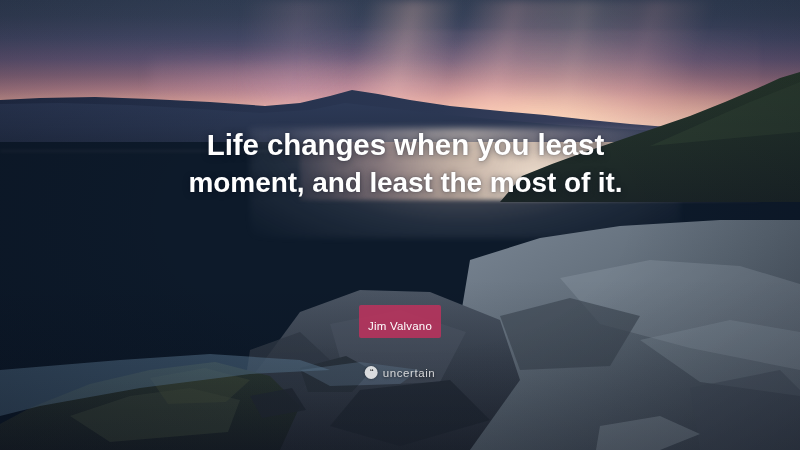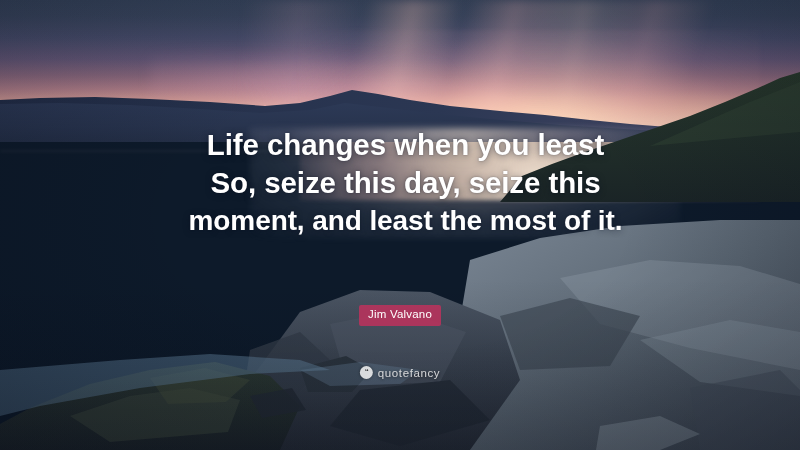--- a/index.html
+++ b/index.html
@@ -151,21 +151,21 @@
   .author-badge {
     position: absolute;
     left: 50%;
     transform: translateX(-50%);
     top: 305px;
     background: rgba(198,48,92,0.80);
     color: #ffffff;
     font-size: 11.5px;
     font-weight: 400;
     letter-spacing: .2px;
-    padding: 4px 9px 5px 9px;
+    padding: 16px 9px 5px 9px;
     border-radius: 2px;
     line-height: 1;
   }
 
   
   .watermark {
     position: absolute;
     left: 50%;
     transform: translateX(-50%);
     top: 366px;
@@ -277,26 +277,25 @@
     <path d="M600,206 L660,196 L700,214 L660,230 L596,230 Z" fill="#9aa6b2" opacity="0.45"></path>
 
     <path d="M0,150 L120,140 L210,134 L300,140 L330,150 L250,154 L140,168 L40,186 L0,196 Z" fill="#5d7b95" opacity="0.55"></path>
     <path d="M300,150 L360,142 L420,150 L400,164 L330,166 Z" fill="#6d8aa2" opacity="0.35"></path>
   </svg>
 
   <div class="vignette"></div>
 
   <div class="quote-block">
     <div class="quote-line w-bold">Life changes when you least</div>
-    <div class="quote-line w-bold">So, seize this day, seize this</div>
     <div class="quote-line w-reg">moment, and least the most of it.</div>
   </div>
 
   <div class="author-badge">Jim Valvano</div>
 
   <div class="watermark">
     <span class="wm-logo">
       <span>“</span>
     </span>
-    <span class="wm-text">quotefancy</span>
+    <span class="wm-text">uncertain</span>
   </div>
 
 </div>
 
 </body></html>

